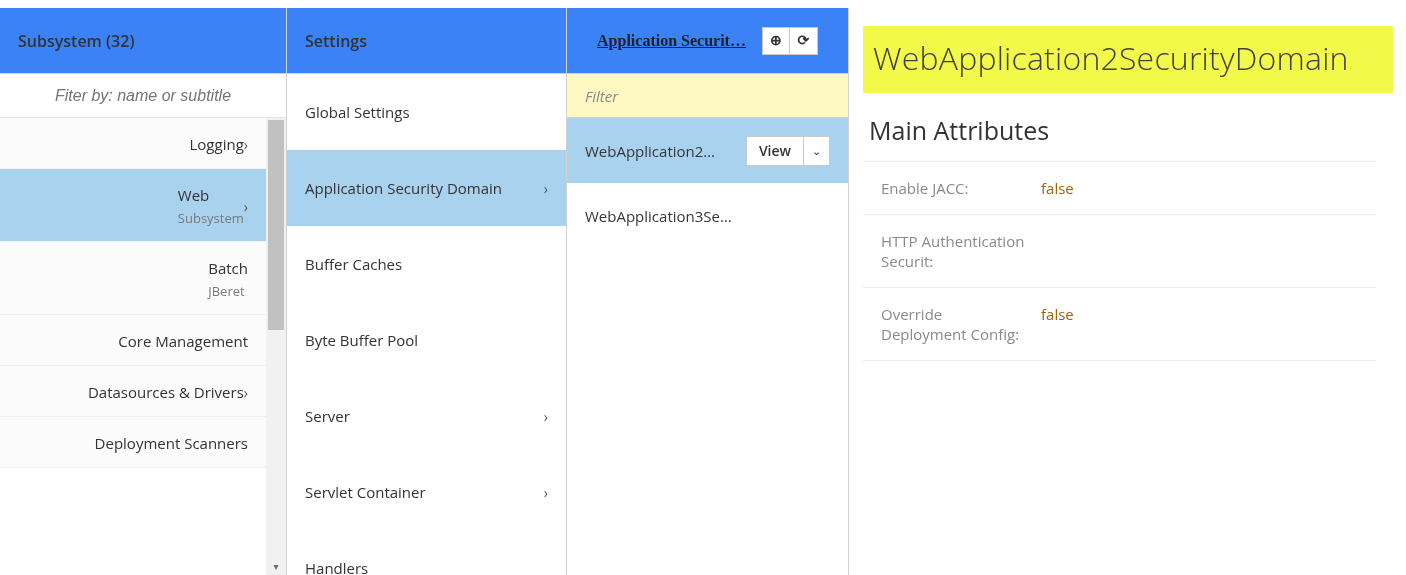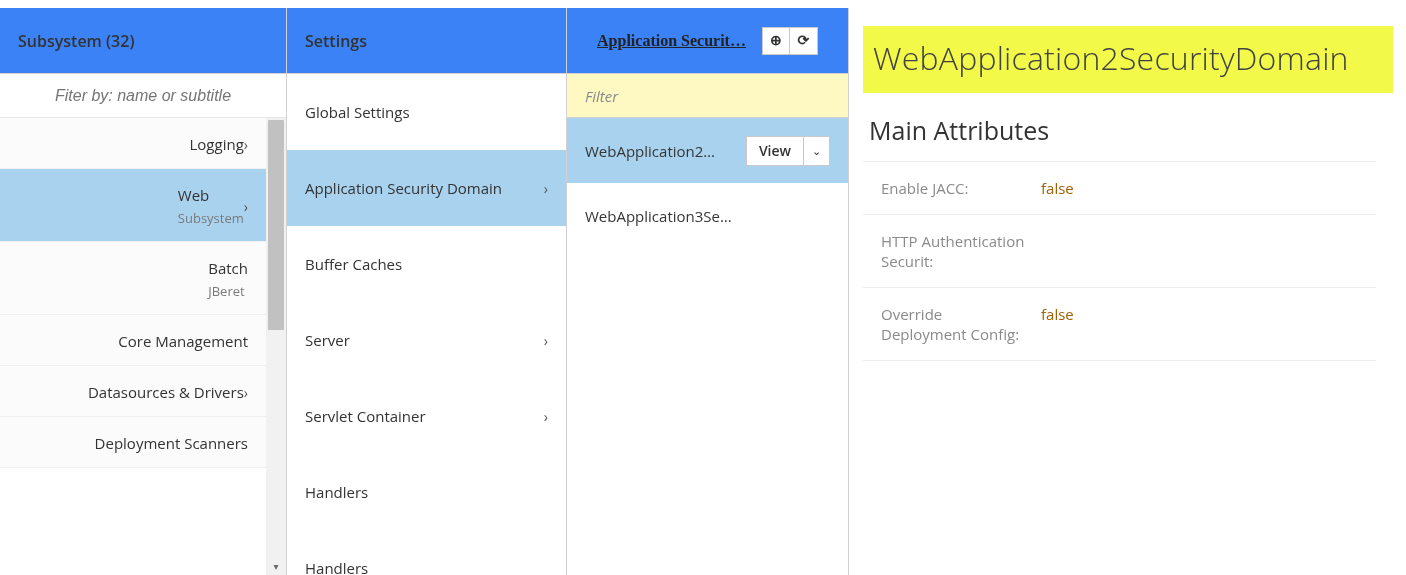--- a/index.html
+++ b/index.html
@@ -169,20 +169,23 @@
           <span>Global Settings</span>
         </div>
         <div class="settings-item selected">
           <span>Application Security Domain</span>
           <span class="chev">›</span>
         </div>
         <div class="settings-item">
           <span>Buffer Caches</span>
         </div>
         <div class="settings-item">
+          <span>Byte Buffer Pool</span>
+        </div>
+        <div class="settings-item">
           <span>Server</span>
           <span class="chev">›</span>
         </div>
         <div class="settings-item">
           <span>Servlet Container</span>
           <span class="chev">›</span>
         </div>
         <div class="settings-item">
           <span>Handlers</span>
         </div>

